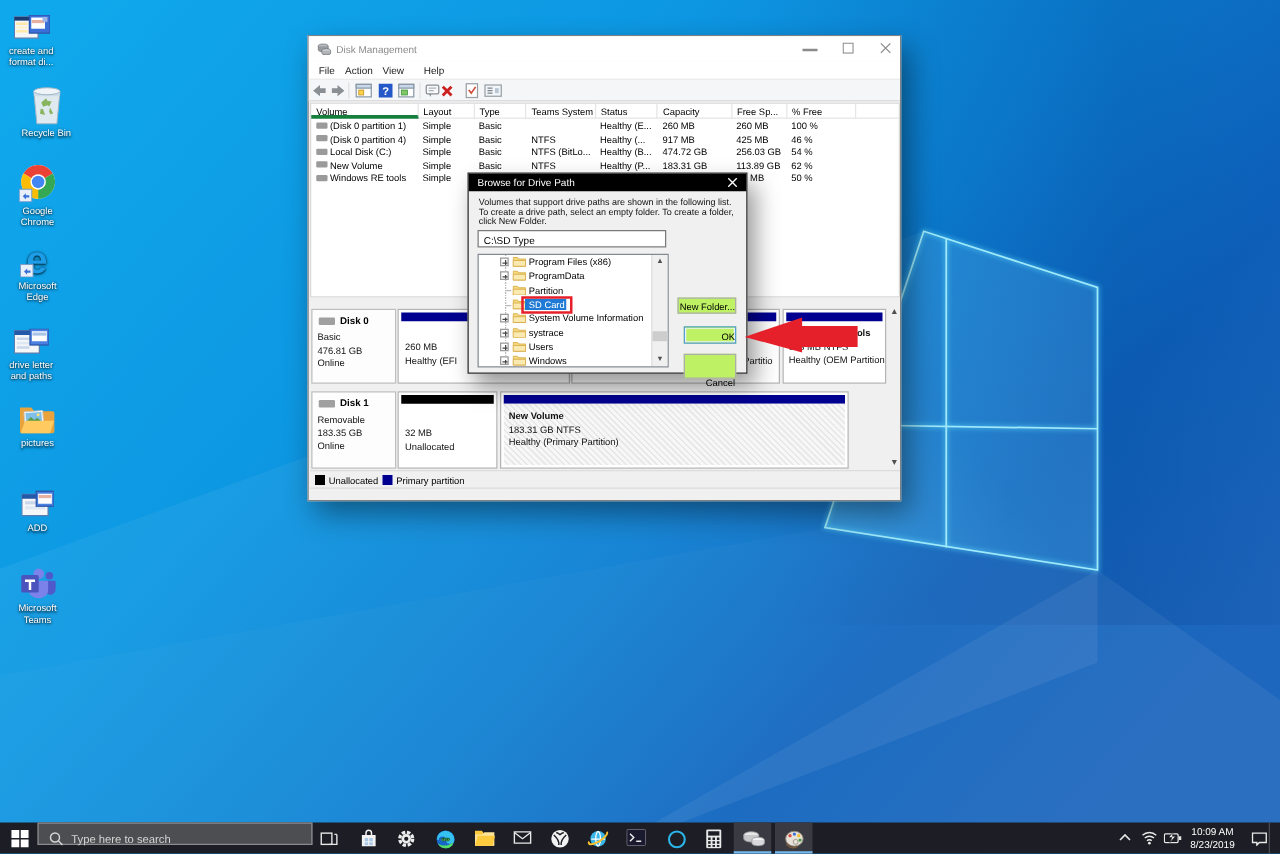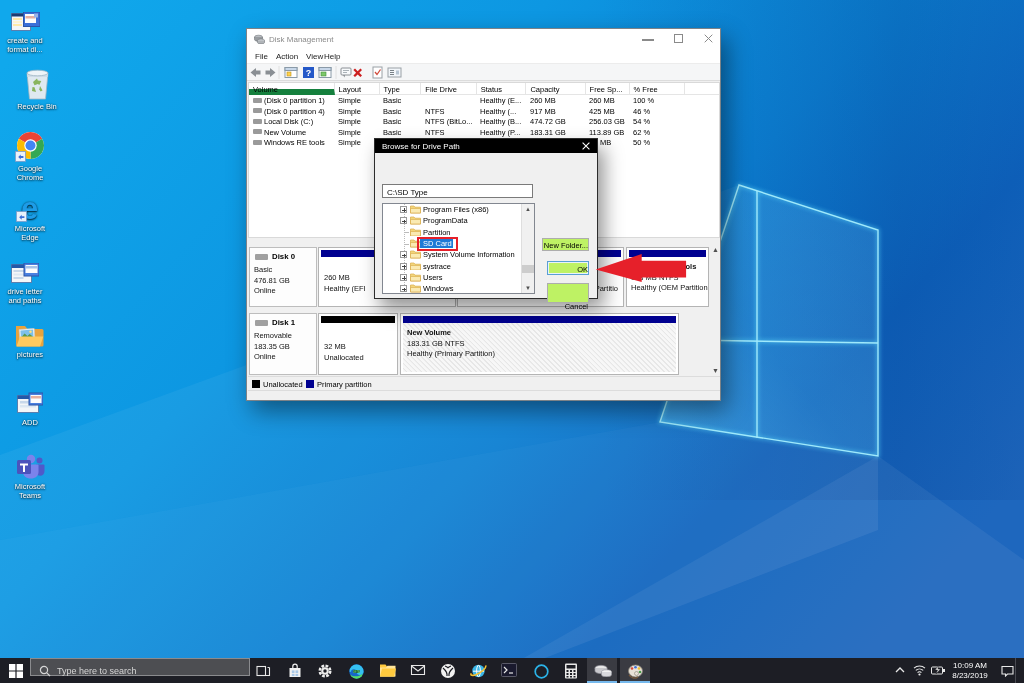--- a/index.html
+++ b/index.html
@@ -197,21 +197,21 @@
         <rect x="0.5" y="0.5" width="8" height="8" fill="none" stroke="#8a8a8a" stroke-width="1"></rect>
       </svg>
     <svg style="position:absolute;left:457px;top:5px" width="9" height="9" viewBox="0 0 9 9">
         <path d="M0.7,0.7 L8.3,8.3 M8.3,0.7 L0.7,8.3" stroke="#8a8a8a" stroke-width="1"></path>
       </svg>
   </div>
   <div id="menubar">
     <span style="left:8px">File</span>
       <span style="left:29px">Action</span>
       <span style="left:59px">View</span>
-      <span style="left:77px">Help</span>
+      <span style="left:92px">Help</span>
   </div>
   <div id="toolbar">
     <svg width="472" height="17" viewBox="0 0 472 17">
 
       <path d="M3.5,8.5 L9,4 v2.6 h4.5 v3.8 H9 v2.6 Z" fill="#8a8f94"></path>
       <path d="M28.5,8.5 L23,4 v2.6 h-4.5 v3.8 H23 v2.6 Z" fill="#8a8f94"></path>
       <line x1="32" y1="2" x2="32" y2="15" stroke="#e0e0e0"></line>
       <rect x="38" y="3.5" width="12" height="10" fill="#fff" stroke="#8a9aa8"></rect>
       <rect x="38" y="3.5" width="12" height="3" fill="#c8d8ea" stroke="#8a9aa8"></rect>
       <rect x="40" y="8" width="4" height="4" fill="#ffd24a" stroke="#b98e1e" stroke-width="0.6"></rect>
@@ -229,24 +229,24 @@
       <rect x="126" y="3" width="9" height="11" fill="#fff" stroke="#9aa0a6"></rect>
       <path d="M128,8 l2,2.5 l3.5,-5" stroke="#d04a3a" stroke-width="1.3" fill="none"></path>
       <rect x="141" y="4" width="13" height="9" fill="#f2f6fa" stroke="#9aa0a6"></rect>
       <line x1="143" y1="6.5" x2="147" y2="6.5" stroke="#7a8288"></line>
       <line x1="143" y1="8.5" x2="147" y2="8.5" stroke="#7a8288"></line>
       <line x1="143" y1="10.5" x2="147" y2="10.5" stroke="#7a8288"></line>
       <rect x="149" y="6.5" width="3" height="4" fill="#b8c6d4"></rect>
     </svg>
   </div>
   <div id="tblarea">
-    <div class="hdrcell" style="left:0;width:85.6px;border-bottom:6px solid #15803d">Volume</div>
+    <div class="hdrcell" style="left:0;width:85.6px;border-bottom:3px solid #15803d">Volume</div>
     <div class="hdrcell" style="left:85.6px;width:45px;border-bottom:1px solid #e5e5e5">Layout</div>
     <div class="hdrcell" style="left:130.6px;width:41.7px;border-bottom:1px solid #e5e5e5">Type</div>
-    <div class="hdrcell" style="left:172.3px;width:55.4px;border-bottom:1px solid #e5e5e5">File Drive</div>
+    <div class="hdrcell" style="left:172.3px;width:55.4px;border-bottom:1px solid #e5e5e5">Teams System</div>
     <div class="hdrcell" style="left:227.7px;width:49.7px;border-bottom:1px solid #e5e5e5">Status</div>
     <div class="hdrcell" style="left:277.4px;width:59.2px;border-bottom:1px solid #e5e5e5">Capacity</div>
     <div class="hdrcell" style="left:336.6px;width:44px;border-bottom:1px solid #e5e5e5">Free Sp...</div>
     <div class="hdrcell" style="left:380.6px;width:55.4px;border-bottom:1px solid #e5e5e5">% Free</div>
     <div class="hdrcell" style="left:436px;width:34px;border-bottom:1px solid #e5e5e5;border-right:none"></div>
     <div class="trow" style="top:11.5px">
         <i></i>
         <b style="left:15px">(Disk 0 partition 1)</b>
         <b style="left:89px">Simple</b>
         <b style="left:134px">Basic</b>
@@ -349,20 +349,21 @@
   <div id="statusb"></div>
 </div>
 
 <div id="dlg">
   <div id="dlgtitle">
       <span style="position:absolute;left:7px;top:2.5px">Browse for Drive Path</span>
     <svg style="position:absolute;right:7px;top:3px" width="8" height="8" viewBox="0 0 8 8">
         <path d="M0.6,0.6 L7.4,7.4 M7.4,0.6 L0.6,7.4" stroke="#ffffff" stroke-width="1.1"></path>
       </svg>
   </div>
+  <div id="dlgtxt" style="left:8px">Volumes that support drive paths are shown in the following list.<br>To create a drive path, select an empty folder. To create a folder,<br>click New Folder.</div>
   <div id="dlginput">C:\SD Type</div>
   <div id="tree">
     <div style="position:absolute;left:20.5px;top:0;width:1px;height:85px;background:repeating-linear-gradient(to bottom,#bbb 0,#bbb 1px,transparent 1px,transparent 2px)"></div>
     <div class="ti" style="top:0px">
         <span class="exp"></span>
         <svg class="fold" viewBox="0 0 11 8.5">
           <path d="M0.5,1 h3.5 l1,1.2 h5.5 v5.8 h-10 Z" fill="#f5d97e" stroke="#d8ab48" stroke-width="0.7"></path>
           <path d="M0.5,3.4 h10 v4.6 h-10 Z" fill="#faeab2" stroke="#d8ab48" stroke-width="0.7"></path>
         </svg>
         <span class="lbl">Program Files (x86)</span>

